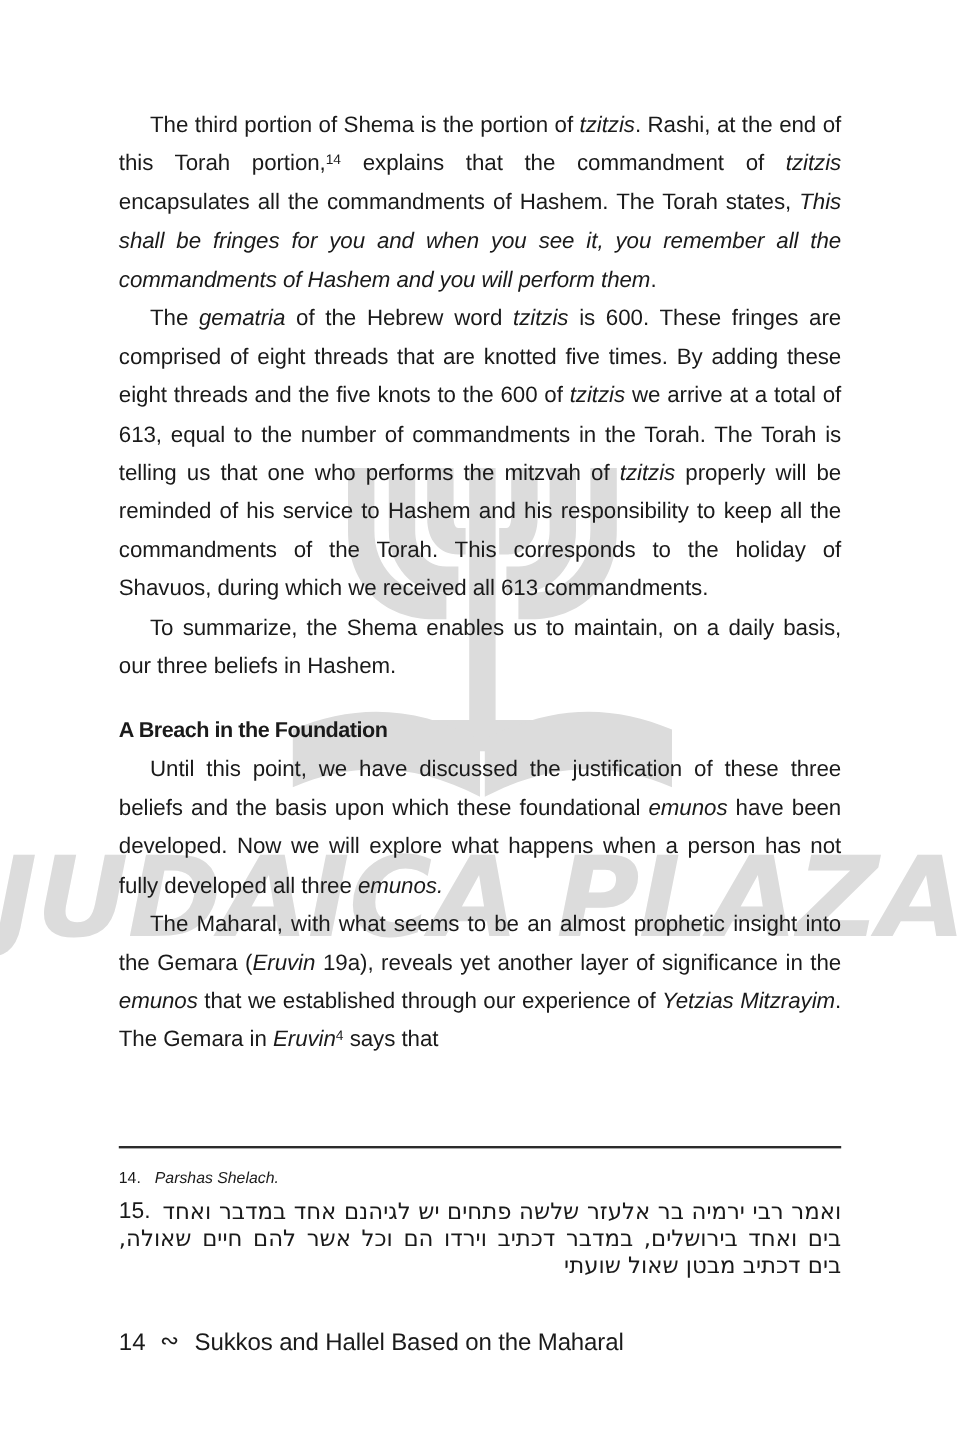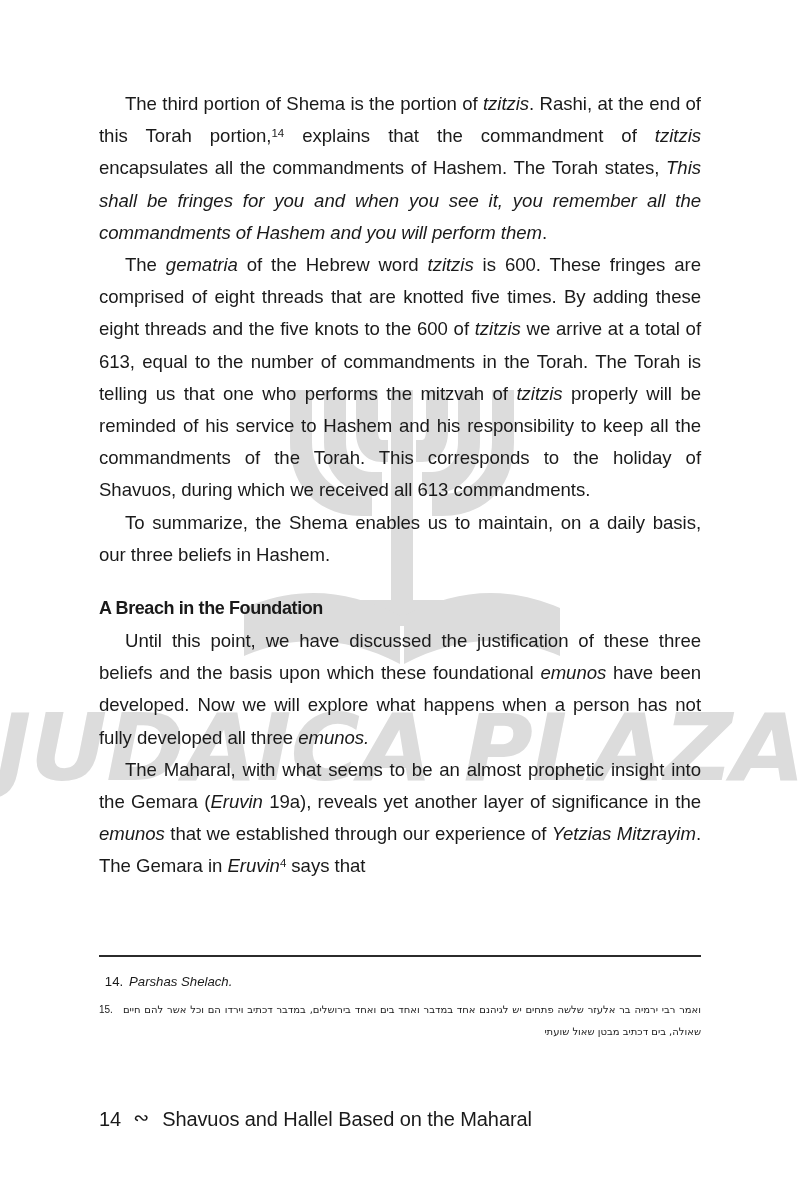--- a/index.html
+++ b/index.html
@@ -111,32 +111,32 @@
   .footnote-row {
     display: flex;
     align-items: flex-start;
     font-size: 13.2px;
     line-height: 21.5px;
     margin-bottom: 6px;
   }
   .footnote-num {
     width: 30px;
     flex: 0 0 30px;
-    text-align: center;
+    text-align: left;
   }
   .footnote-text {
     flex: 1 1 auto;
     font-style: italic;
   }
   .footnote-row.hebrew {
     display: block;
     direction: rtl;
     text-align: justify;
     font-family: "DejaVu Sans", sans-serif;
-    font-size: 10px;
+    font-size: 19px;
     line-height: 22.5px;
     font-style: normal;
   }
   .footnote-row.hebrew .footnote-num-rtl {
     float: left;
     direction: ltr;
     font-family: "Liberation Sans", sans-serif;
     padding-right: 10px;
   }
 
@@ -206,16 +206,16 @@
           <span class="footnote-num">14.</span>
           <span class="footnote-text">Parshas Shelach.</span>
         </div>
         <div class="footnote-row hebrew"><span class="footnote-num-rtl">15.</span><span>ואמר רבי ירמיה בר אלעזר שלשה פתחים יש לגיהנם אחד במדבר ואחד בים ואחד בירושלים, במדבר דכתיב וירדו הם וכל אשר להם חיים שאולה, בים דכתיב מבטן שאול שועתי</span></div>
       </div>
   </div>
 
   <div id="page-footer">
     <span id="footer-page-number">14</span>
     <span id="footer-ornament">∾</span>
-    <span id="footer-title">Shavuos and Hallel Based on the Maharal</span>
+    <span id="footer-title">Sukkos and Hallel Based on the Maharal</span>
   </div>
 
 </div>
 
 </body></html>

